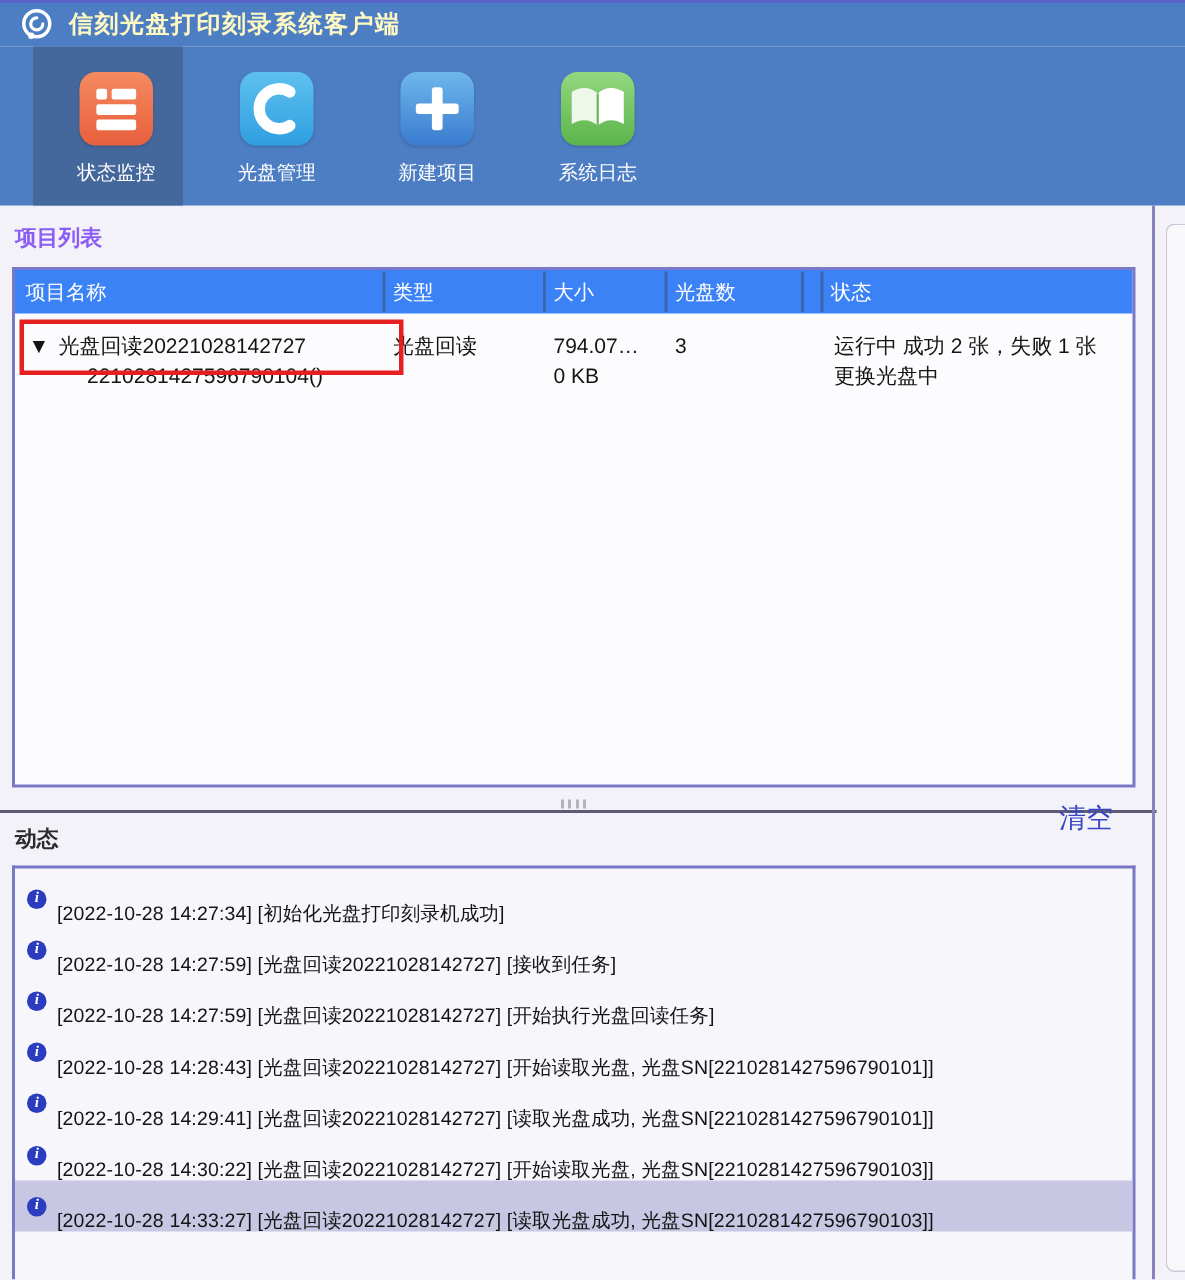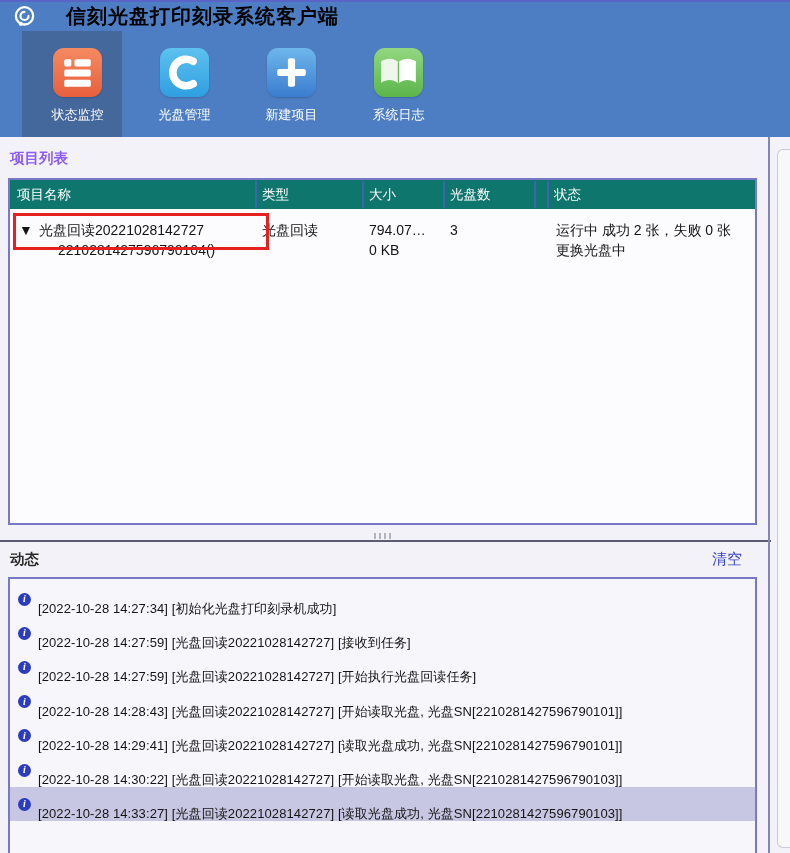--- a/index.html
+++ b/index.html
@@ -9,21 +9,21 @@
     font-family:"Liberation Sans","DejaVu Sans",sans-serif;
     -webkit-font-smoothing:antialiased;
   }
   
   .titlebar{
     position:absolute;left:0;top:0;width:790px;height:31px;
     background:#4d7ec3;border-top:2px solid #5964c6;box-sizing:border-box;
     display:flex;align-items:center;padding-left:12px;
   }
   .app-logo{width:25px;height:25px;margin-right:9px;flex:none;}
-  .app-title{color:#000000;font-size:20px;font-weight:600;letter-spacing:1px;margin-left:20px;}
+  .app-title{color:#fef9c3;font-size:16px;font-weight:600;letter-spacing:1px;}
   
   .toolbar{
     position:absolute;left:0;top:31px;width:790px;height:106px;
     background:#4d7ec3;display:flex;padding-left:22px;box-sizing:border-box;
   }
   .tool-btn{
     width:100px;margin-right:7px;display:flex;flex-direction:column;
     align-items:center;padding-top:17px;box-sizing:border-box;cursor:default;padding-left:11px;
   }
   .tool-btn.selected{background:#45689c;}
@@ -38,21 +38,21 @@
   .icon-log{background:linear-gradient(180deg,#93d781,#5bb54a);}
   .icon-settings{background:linear-gradient(180deg,#5fb0ee,#2f8ddf);}
   .tool-label{margin-top:9px;color:#ffffff;font-size:13px;}
   
   .proj-title{position:absolute;left:10px;top:149px;font-size:14.5px;color:#8b5cf6;font-weight:600;}
   
   .project-panel{
     position:absolute;left:8px;top:178px;width:749px;height:347px;
     background:#fcfcff;border:2px solid #7878c6;box-sizing:border-box;
   }
-  .table-header{position:relative;height:29px;background:#0f766e;}
+  .table-header{position:relative;height:29px;background:#3b82f6;}
   .table-header .hc{
     position:absolute;top:0;height:29px;line-height:29px;
     color:#ffffff;font-size:13.5px;font-weight:500;white-space:nowrap;
   }
   .hc0{left:7px;} .hc1{left:252px;} .hc2{left:359px;} .hc3{left:440px;} .hc4{left:544px;}
   .hsep{position:absolute;top:1px;width:2px;height:27px;background:#3a67ac;}
   .hsep1{left:245px;} .hsep2{left:352px;} .hsep3{left:433px;} .hsep4{left:524px;} .hsep5{left:537px;}
   .table-row{position:absolute;left:0;width:745px;height:36px;}
   .table-row .tc{
     position:absolute;top:0;height:36px;line-height:36px;
@@ -68,21 +68,21 @@
     border:3px solid #e62020;z-index:5;pointer-events:none;
   }
   
   .splitter-handle{
     position:absolute;left:374px;top:533px;width:18px;height:6px;
     background:repeating-linear-gradient(90deg,#b3b3bb 0 2px,transparent 2px 5px);
   }
   .h-divider{position:absolute;left:0;top:540px;width:771px;height:2px;background:#5b5b76;}
   
   .activity-title{position:absolute;left:10px;top:550px;font-size:14.5px;color:#2c2c2c;font-weight:600;}
-  .clear-link{position:absolute;right:48px;top:550px;font-size:15px;color:#3a44c6;cursor:pointer;}
+  .clear-link{position:absolute;right:48px;top:533px;font-size:18px;color:#3a44c6;cursor:pointer;}
   
   .activity-panel{
     position:absolute;left:8px;top:577px;width:749px;height:276px;
     background:#f7f7fb;border:2px solid #7878c6;border-bottom:none;
     box-sizing:border-box;padding-top:3px;overflow:hidden;
   }
   .log-row{
     height:34.2px;display:flex;align-items:center;padding-left:8px;
     font-size:13px;color:#141414;white-space:nowrap;
   }
@@ -176,21 +176,21 @@
     <span class="hsep hsep4"></span>
     <span class="hsep hsep5"></span>
   </div>
 
   <div class="table-row row1">
     <span class="tc tc-expander">▼</span>
     <span class="tc tc-name">光盘回读20221028142727</span>
     <span class="tc tc-type">光盘回读</span>
     <span class="tc tc-size">794.07…</span>
     <span class="tc tc-count">3</span>
-    <span class="tc tc-status">运行中 成功 2 张，失败 0 张</span>
+    <span class="tc tc-status">运行中 成功 2 张，失败 1 张</span>
   </div>
 
   <div class="table-row row2">
     <span class="tc tc-name">2210281427596790104()</span>
     <span class="tc tc-size">0 KB</span>
     <span class="tc tc-status">更换光盘中</span>
   </div>
 
   <div class="red-annotation"></div>
 </div>

